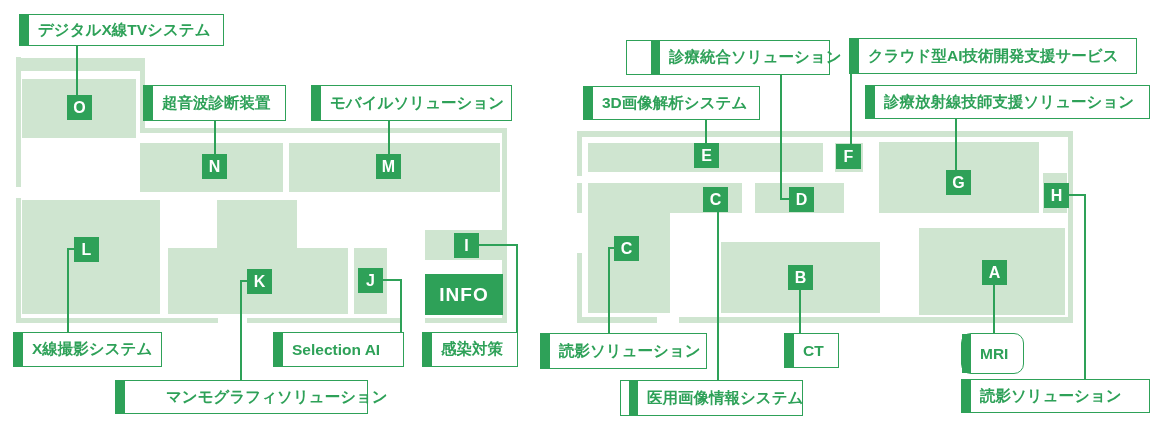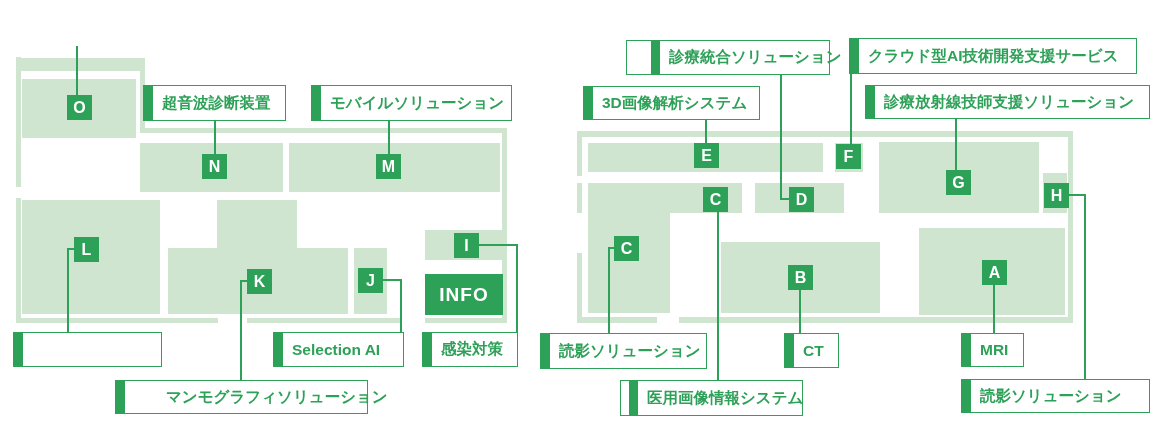--- a/index.html
+++ b/index.html
@@ -97,30 +97,35 @@
   <div class="sq" style="left:703px;top:187px;">C</div>
   <div class="sq" style="left:614px;top:236px;">C</div>
   <div class="sq" style="left:789px;top:187px;">D</div>
   <div class="sq" style="left:946px;top:170px;">G</div>
   <div class="sq" style="left:1044px;top:183px;">H</div>
   <div class="sq" style="left:788px;top:265px;">B</div>
   <div class="sq" style="left:982px;top:260px;">A</div>
 
   <div class="info" style="left:425px;top:274px;width:78px;height:41px;">INFO</div>
 
+  <div class="lbl" style="left:19px;top:14px;width:205px;height:32px;">
+    <span class="bar"></span>
+    <span class="txt">デジタルX線TVシステム</span>
+  </div>
   <div class="lbl" style="left:143px;top:85px;width:143px;height:36px;">
     <span class="bar"></span>
     <span class="txt">超音波診断装置</span>
   </div>
   <div class="lbl" style="left:311px;top:85px;width:201px;height:36px;">
     <span class="bar"></span>
     <span class="txt">モバイルソリューション</span>
   </div>
   <div class="lbl" style="left:13px;top:332px;width:149px;height:35px;">
     <span class="bar"></span>
+    <span class="txt">X線撮影システム</span>
   </div>
   <div class="lbl" style="left:115px;top:380px;width:253px;height:34px;gap:32px;">
     <span class="bar"></span>
     <span class="txt">マンモグラフィソリューション</span>
   </div>
   <div class="lbl" style="left:273px;top:332px;width:131px;height:35px;">
     <span class="bar"></span>
     <span class="txt">Selection AI</span>
   </div>
   <div class="lbl" style="left:422px;top:332px;width:96px;height:35px;">
@@ -148,21 +153,21 @@
     <span class="txt">読影ソリューション</span>
   </div>
   <div class="lbl" style="left:620px;top:380px;width:183px;height:36px;padding-left:8px;">
     <span class="bar"></span>
     <span class="txt">医用画像情報システム</span>
   </div>
   <div class="lbl" style="left:784px;top:333px;width:55px;height:35px;">
     <span class="bar"></span>
     <span class="txt">CT</span>
   </div>
-  <div class="lbl" style="left:961px;top:333px;width:63px;height:34px;">
+  <div class="lbl" style="left:961px;top:333px;width:63px;height:41px;border-radius:10px;">
     <span class="bar"></span>
     <span class="txt">MRI</span>
   </div>
   <div class="lbl" style="left:961px;top:379px;width:189px;height:34px;">
     <span class="bar"></span>
     <span class="txt">読影ソリューション</span>
   </div>
 
 </div>
 

